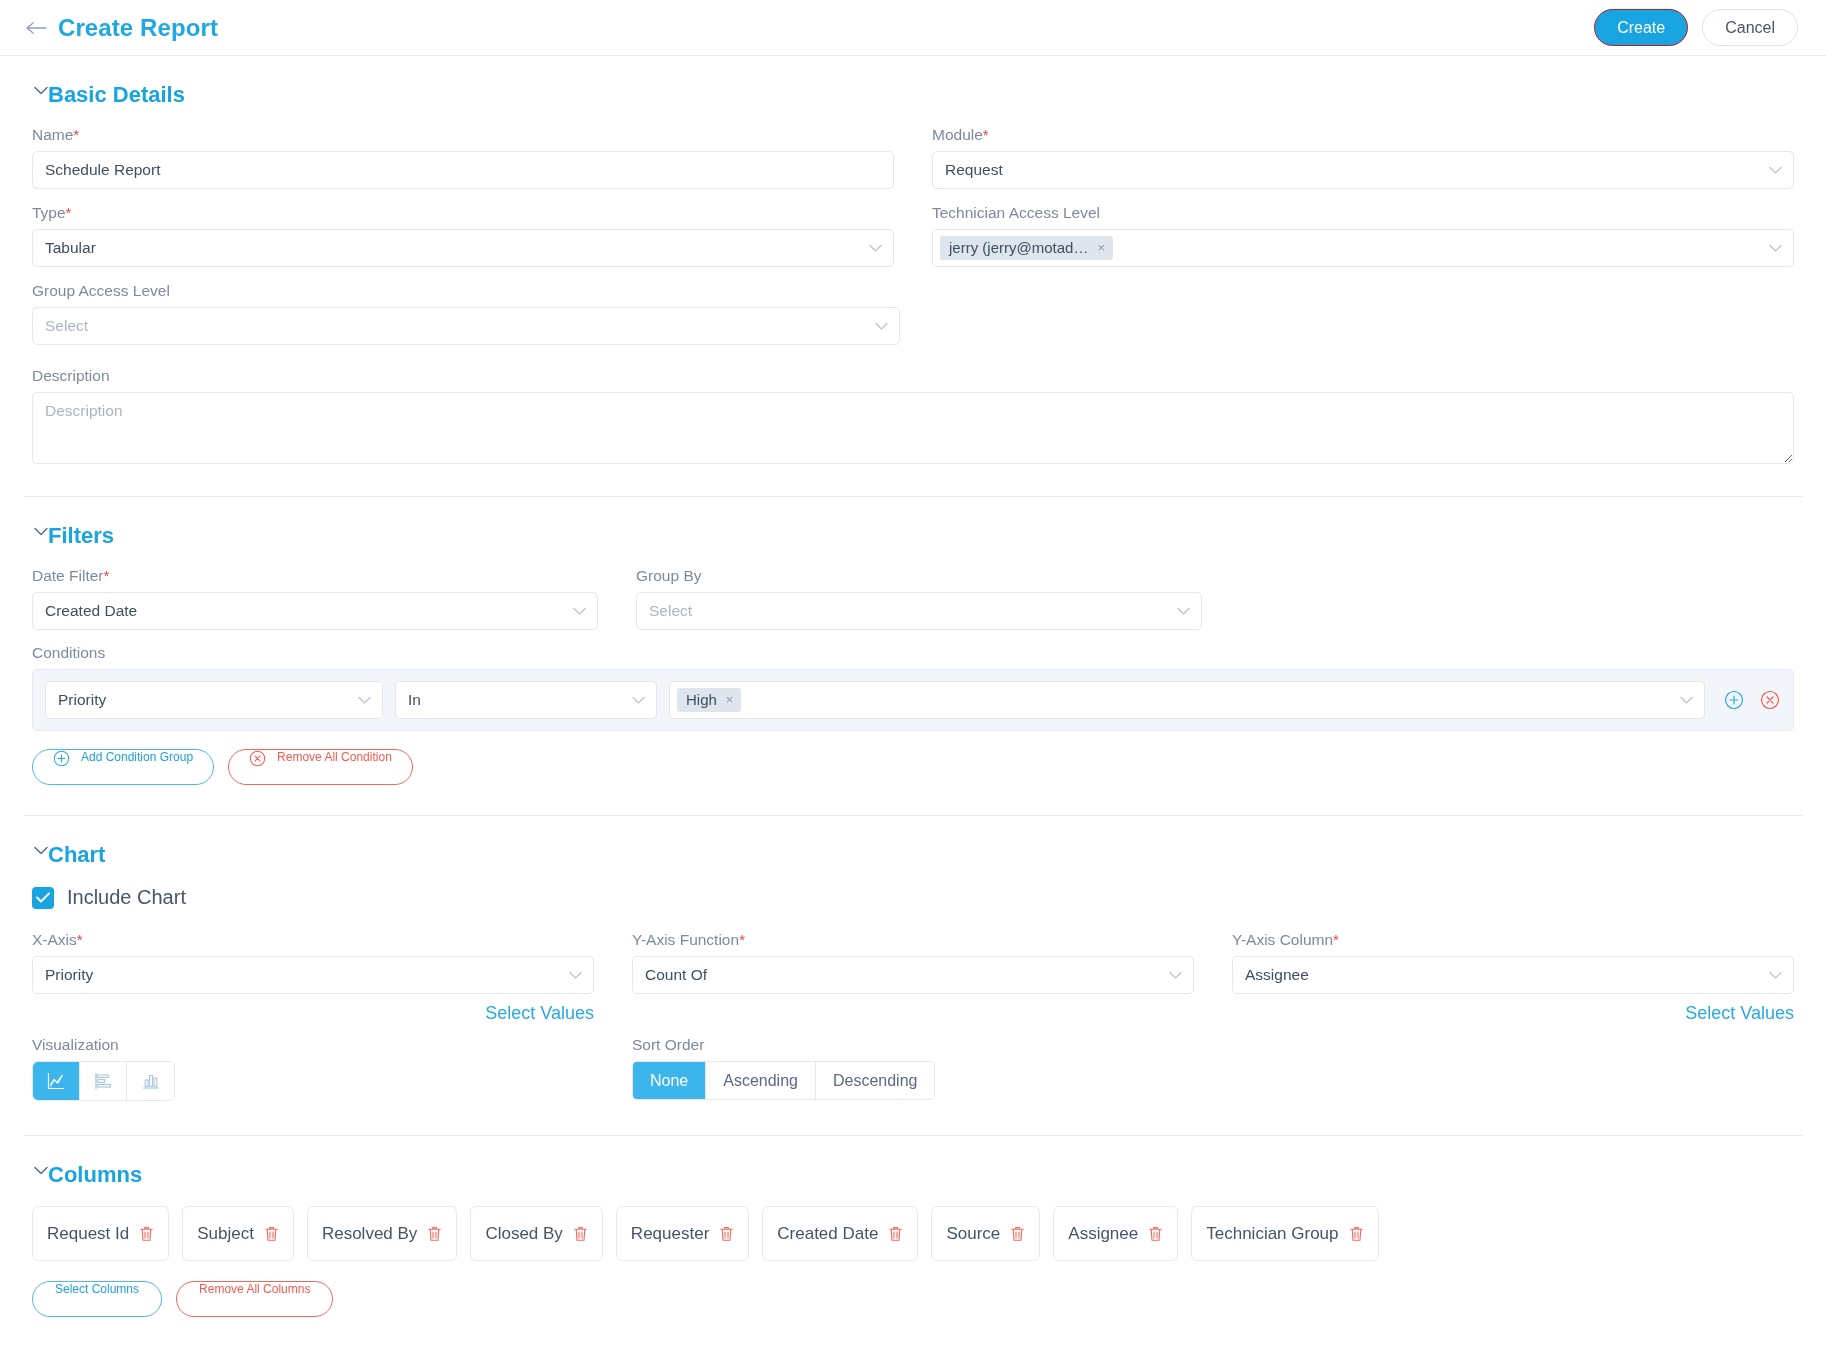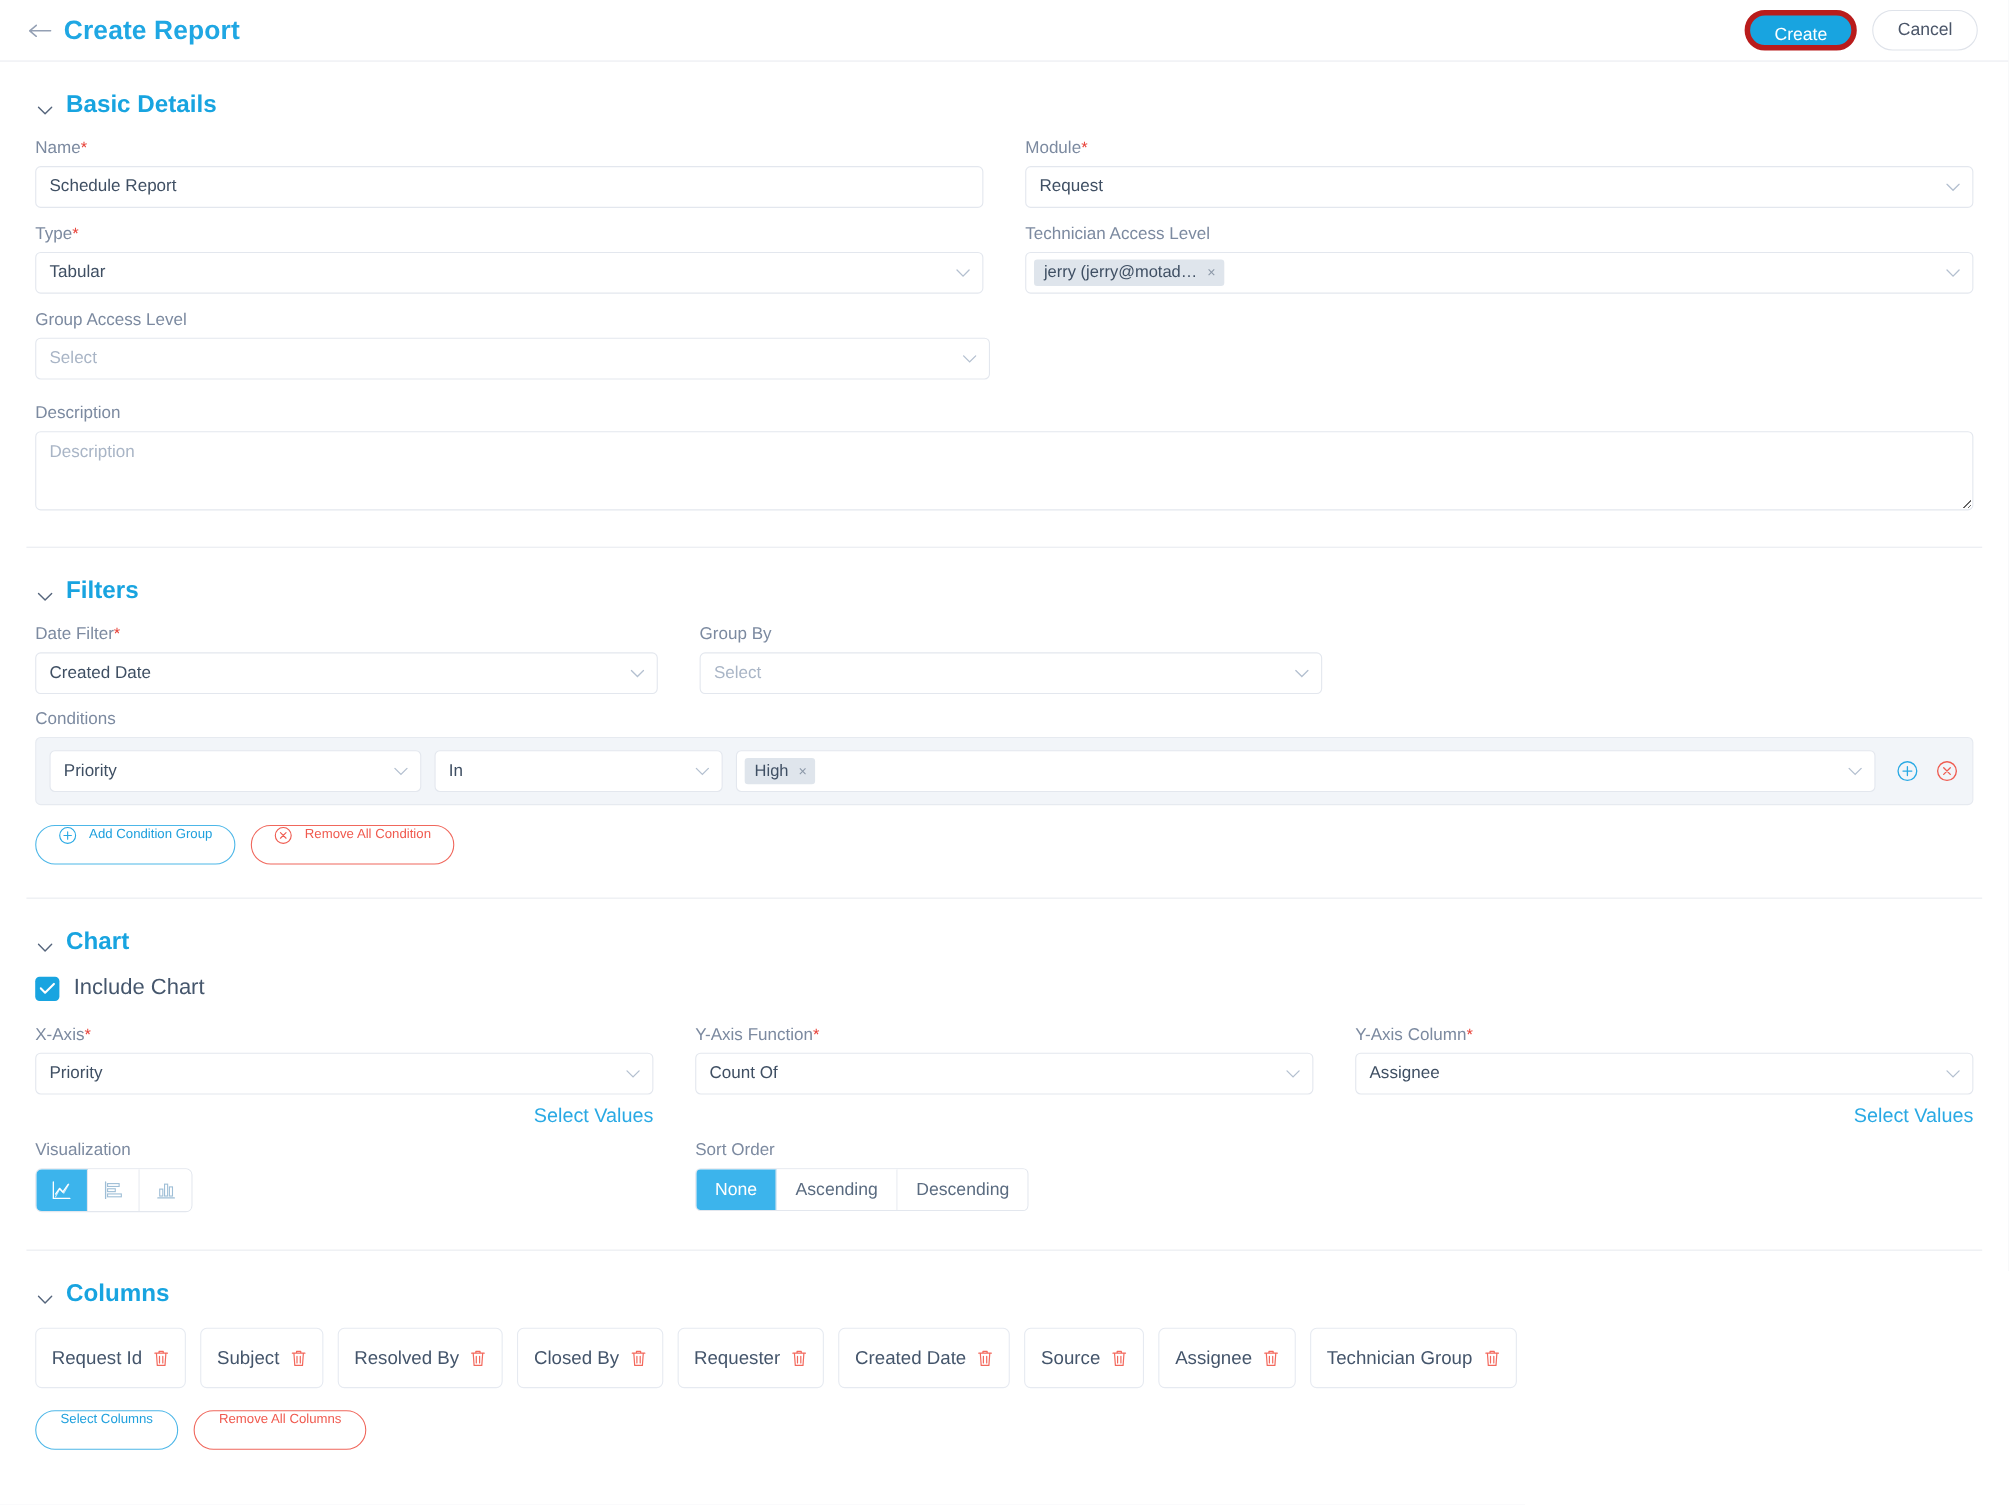--- a/index.html
+++ b/index.html
@@ -49,43 +49,42 @@
     font-size: 16px;
     padding: 0 22px;
     height: 37px;
     line-height: 35px;
     cursor: pointer;
     white-space: nowrap;
   }
   .btn-create {
     background: #18a4e0;
     color: #fff;
-    border: 5px solid #b91c1c;
+    border: 1px solid #b91c1c;
     margin-right: 14px;
     font-weight: 400;
   }
   .btn-cancel {
     background: #fff;
     color: #4a5568;
     border: 1px solid #dfe3ea;
   }
 
   
   .section {
     padding: 0 32px 0 32px;
   }
   .section-divider {
     height: 1px;
     background: #e9ebf0;
     margin: 0 24px;
   }
   .section-head {
     display: flex;
-    align-items: flex-end;
-    gap: 12px;
+    align-items: flex-start;
     padding: 26px 0 18px 2px;
   }
   .chev {
     color: #5a6a80;
     font-size: 15px;
     line-height: 1;
     display:inline-block;
     width: 14px;
     cursor: pointer;
   }

